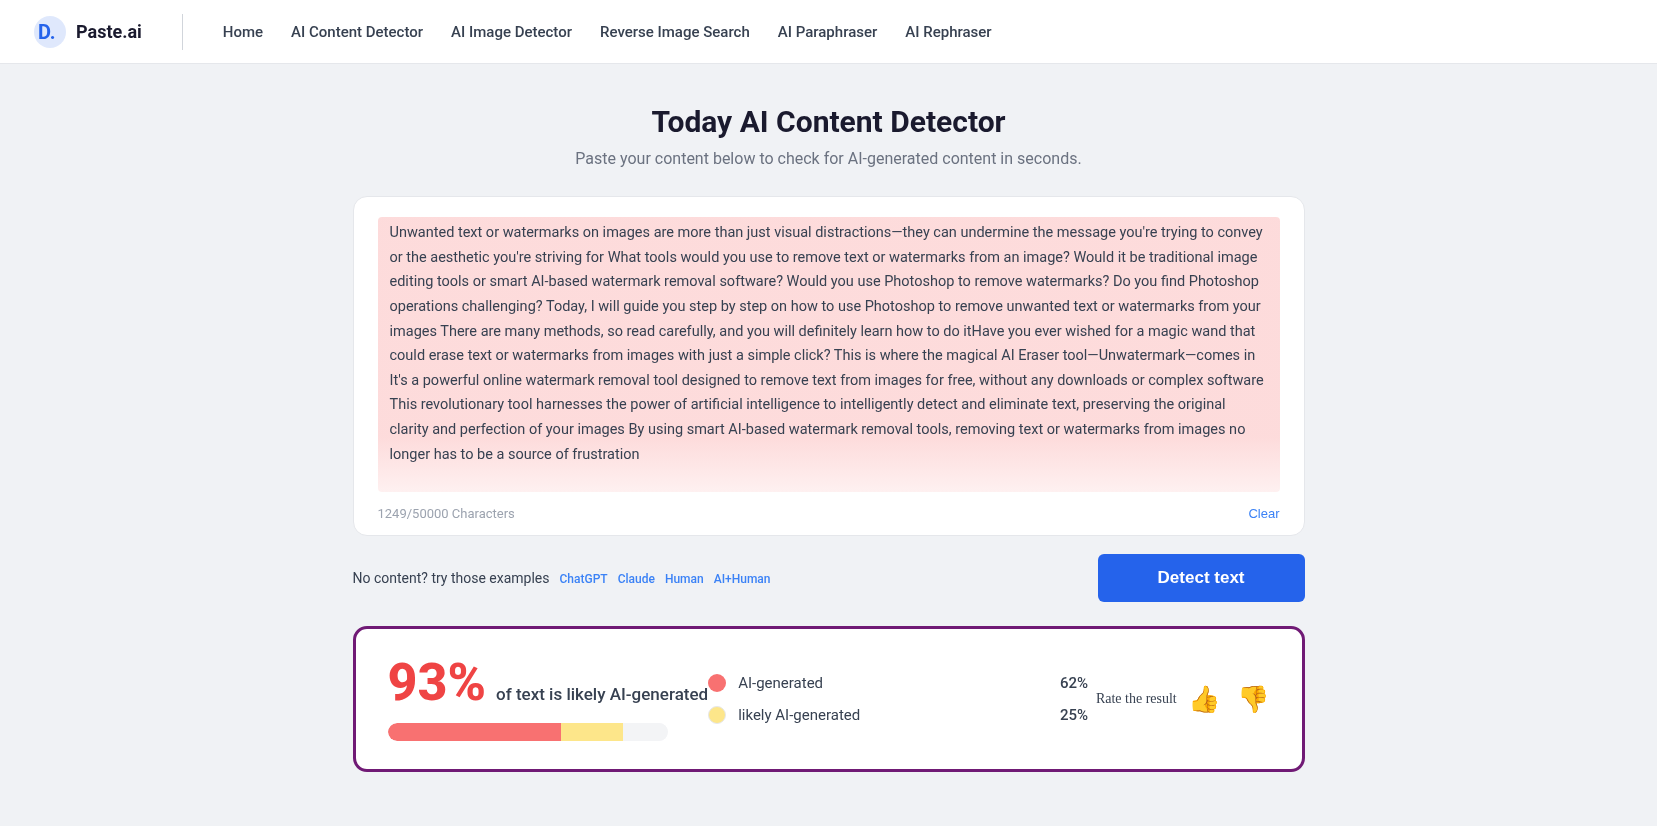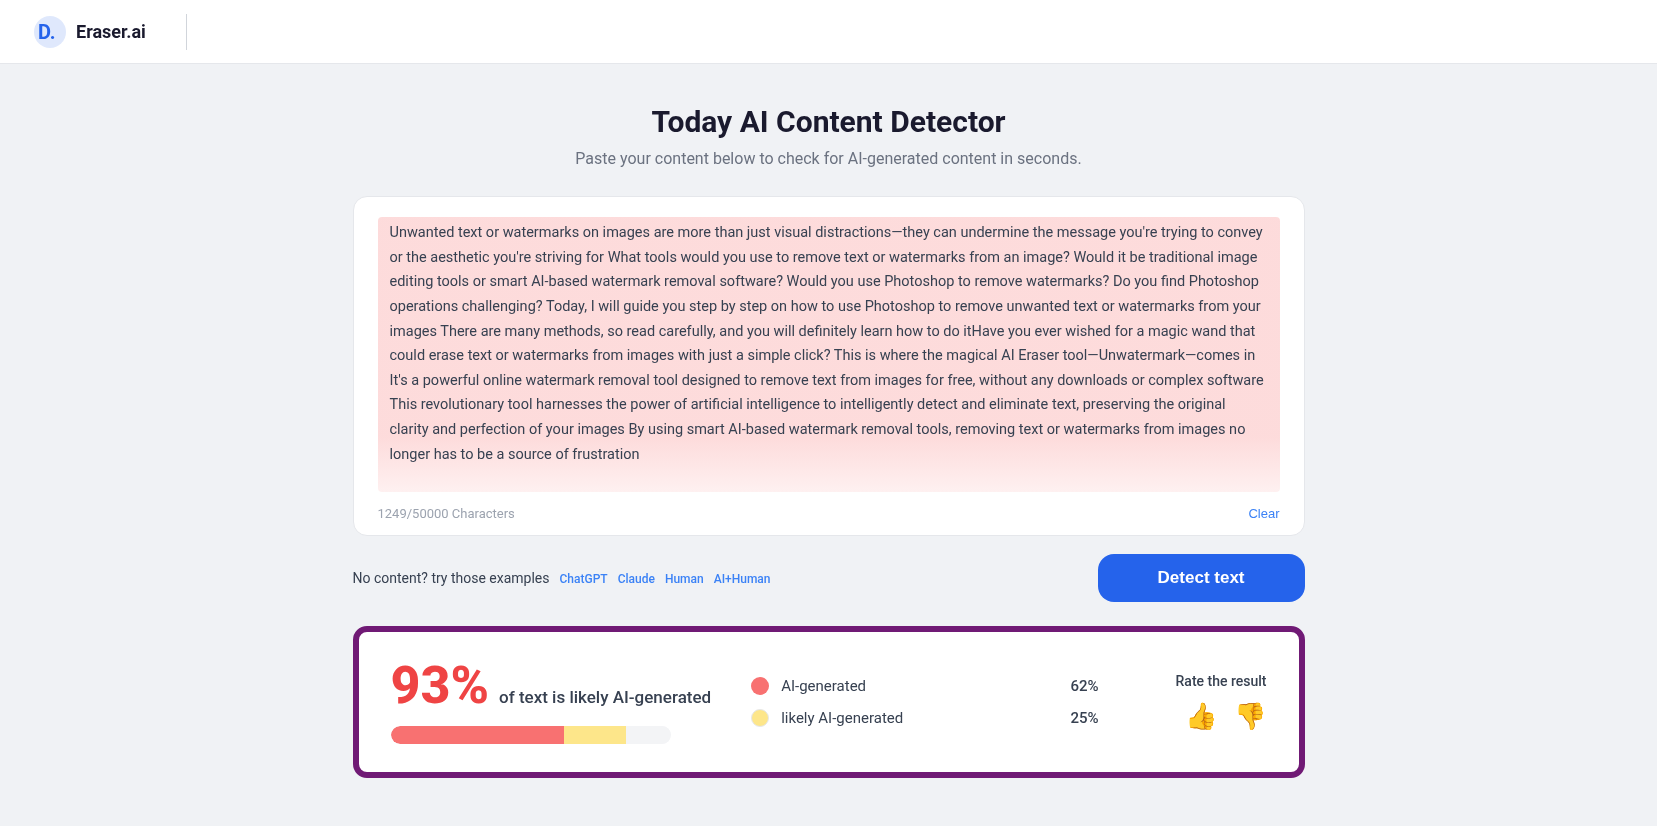--- a/index.html
+++ b/index.html
@@ -135,38 +135,37 @@
       color: #3b82f6;
       text-decoration: none;
       font-size: 12px;
       font-weight: 500;
       cursor: pointer;
     }
     .detect-btn {
       background: #2563eb;
       color: #fff;
       border: none;
-      border-radius: 16px;
+      border-radius: 6px;
       padding: 14px 60px;
       font-size: 17px;
       font-weight: 600;
       cursor: pointer;
       white-space: nowrap;
     }
 
     
     .results-box {
       background: #fff;
-      border: 6px solid #701a75;
+      border: 3px solid #701a75;
       border-radius: 14px;
       padding: 28px 32px;
       margin-top: 24px;
       display: flex;
       align-items: center;
-      gap: 40px;
     }
     .ai-percent-area {
       display: flex;
       flex-direction: column;
       align-items: flex-start;
       min-width: 280px;
     }
     .ai-percent-row {
       display: flex;
       align-items: baseline;
@@ -238,24 +237,25 @@
     .legend-pct {
       font-size: 15px;
       color: #374151;
       font-weight: 500;
       min-width: 36px;
     }
 
     
     .rate-area {
       display: flex;
-      flex-direction: column;
-      align-items: flex-end;
+      flex-direction: row;
+      align-items: center;
       gap: 12px;
       min-width: 120px;
+      font-family: Liberation Serif, serif;
     }
     .rate-label {
       font-size: 14px;
       color: #374151;
       font-weight: 500;
     }
     .rate-icons {
       display: flex;
       gap: 16px;
     }
@@ -267,23 +267,31 @@
   </style>
 </head>
 <body>
 
 <header class="header">
   <div class="logo-area">
     <svg class="logo-icon" viewBox="0 0 36 36" fill="none" xmlns="http://www.w3.org/2000/svg">
       <circle cx="18" cy="18" r="16" fill="#2563eb" opacity="0.15"></circle>
       <text x="6" y="25" font-size="20" font-weight="bold" fill="#2563eb">D.</text>
     </svg>
-    <span class="logo-text">Eraser.ai</span>
+    <span class="logo-text">Paste.ai</span>
   </div>
   <div class="divider-v"></div>
+  <nav>
+    <a href="#">Home</a>
+    <a href="#">AI Content Detector</a>
+    <a href="#">AI Image Detector</a>
+    <a href="#">Reverse Image Search</a>
+    <a href="#">AI Paraphraser</a>
+    <a href="#">AI Rephraser</a>
+  </nav>
 </header>
 
 <div class="main">
   <h1 class="page-title">Today AI Content Detector</h1>
   <p class="page-subtitle">Paste your content below to check for AI-generated content in seconds.</p>
 
   <div class="textarea-box">
     <div class="text-content" contenteditable="true" style="">Unwanted text or watermarks on images are more than just visual distractions—they can undermine the message you're trying to convey or the aesthetic you're striving for What tools would you use to remove text or watermarks from an image? Would it be traditional image editing tools or smart AI-based watermark removal software? Would you use Photoshop to remove watermarks? Do you find Photoshop operations challenging? Today, I will guide you step by step on how to use Photoshop to remove unwanted text or watermarks from your images There are many methods, so read carefully, and you will definitely learn how to do itHave you ever wished for a magic wand that could erase text or watermarks from images with just a simple click? This is where the magical AI Eraser tool—Unwatermark—comes in It's a powerful online watermark removal tool designed to remove text from images for free, without any downloads or complex software This revolutionary tool harnesses the power of artificial intelligence to intelligently detect and eliminate text, preserving the original clarity and perfection of your images By using smart AI-based watermark removal tools, removing text or watermarks from images no longer has to be a source of frustration</div>
     <div class="char-count-row">
       <span>1249/50000 Characters</span>

